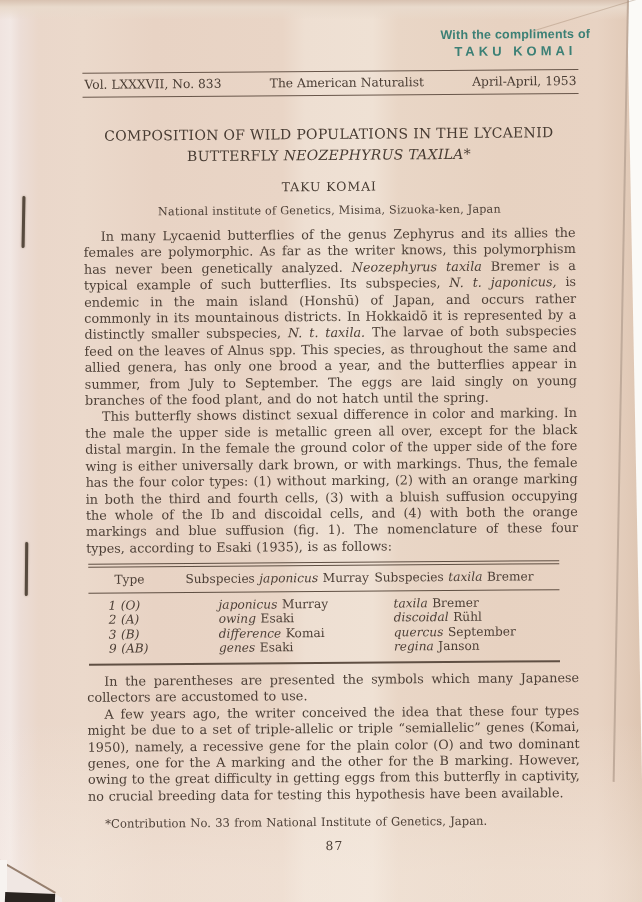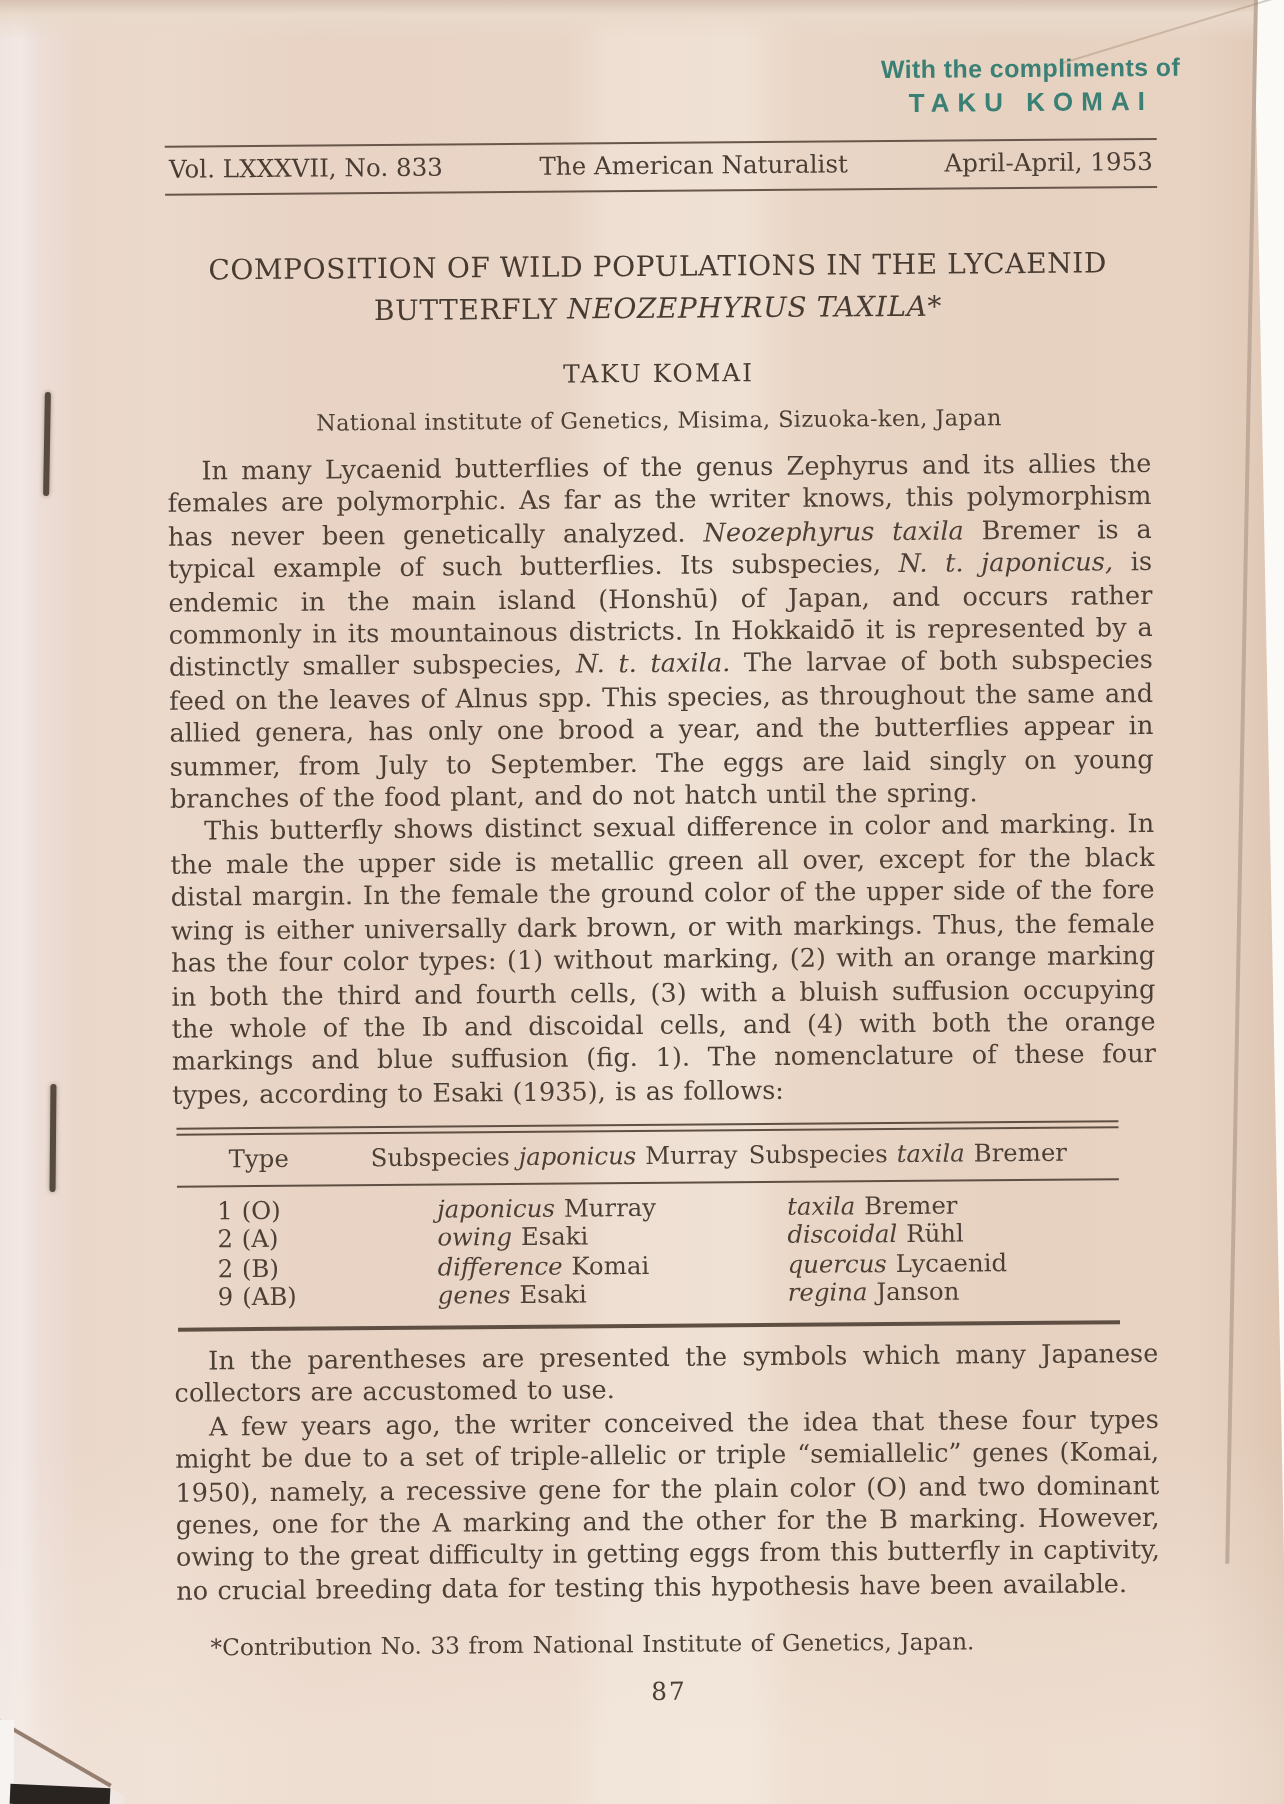--- a/index.html
+++ b/index.html
@@ -72,21 +72,21 @@
   .nom-table{width:471px;margin:7px 0 8px 2px;font-size:12.2px;
     border-top:4px double #5f4f43;border-bottom:2px solid #5f4f43;}
   .t-head{display:grid;grid-template-columns:95px 185px 191px;
     padding:4px 0 4px 0;border-bottom:1.8px solid #5f4f43;white-space:nowrap;}
   .t-row{display:grid;grid-template-columns:95px 185px 191px;
     line-height:14.6px;white-space:nowrap;}
   .t-body{padding:5px 0 7px 0;}
   .th1{padding-left:26px;}
   .th2{padding-left:2px;}
   .th3{padding-left:6px;}
-  .c1{padding-left:20px;}
+  .c1{padding-left:20px;font-style:italic;}
   .c2{padding-left:35px;}
   .c3{padding-left:25px;}
 
   .footnote{margin-top:11px;font-size:11.6px;text-indent:0;
     padding-left:17px;text-align:left;}
   .pageno{margin-top:7px;text-align:center;font-size:12.4px;letter-spacing:1px;}
 
   i{font-style:italic;}
 </style>
 </head>
@@ -141,23 +141,23 @@
             <div class="c1">1 (O)</div>
             <div class="c2"><i>japonicus</i><span> Murray</span></div>
             <div class="c3"><i>taxila</i><span> Bremer</span></div>
           </div>
           <div class="t-row">
             <div class="c1">2 (A)</div>
             <div class="c2"><i>owing</i><span> Esaki</span></div>
             <div class="c3"><i>discoidal</i><span> Rühl</span></div>
           </div>
           <div class="t-row">
-            <div class="c1">2 (B)</div>
+            <div class="c1">3 (B)</div>
             <div class="c2"><i>difference</i><span> Komai</span></div>
-            <div class="c3"><i>quercus</i><span> Lycaenid</span></div>
+            <div class="c3"><i>quercus</i><span> September</span></div>
           </div>
           <div class="t-row">
             <div class="c1">9 (AB)</div>
             <div class="c2"><i>genes</i><span> Esaki</span></div>
             <div class="c3"><i>regina</i><span> Janson</span></div>
           </div>
         </div>
       </div>
 
       <p>In the parentheses are presented the symbols which many Japanese collectors are accustomed to use.</p>

